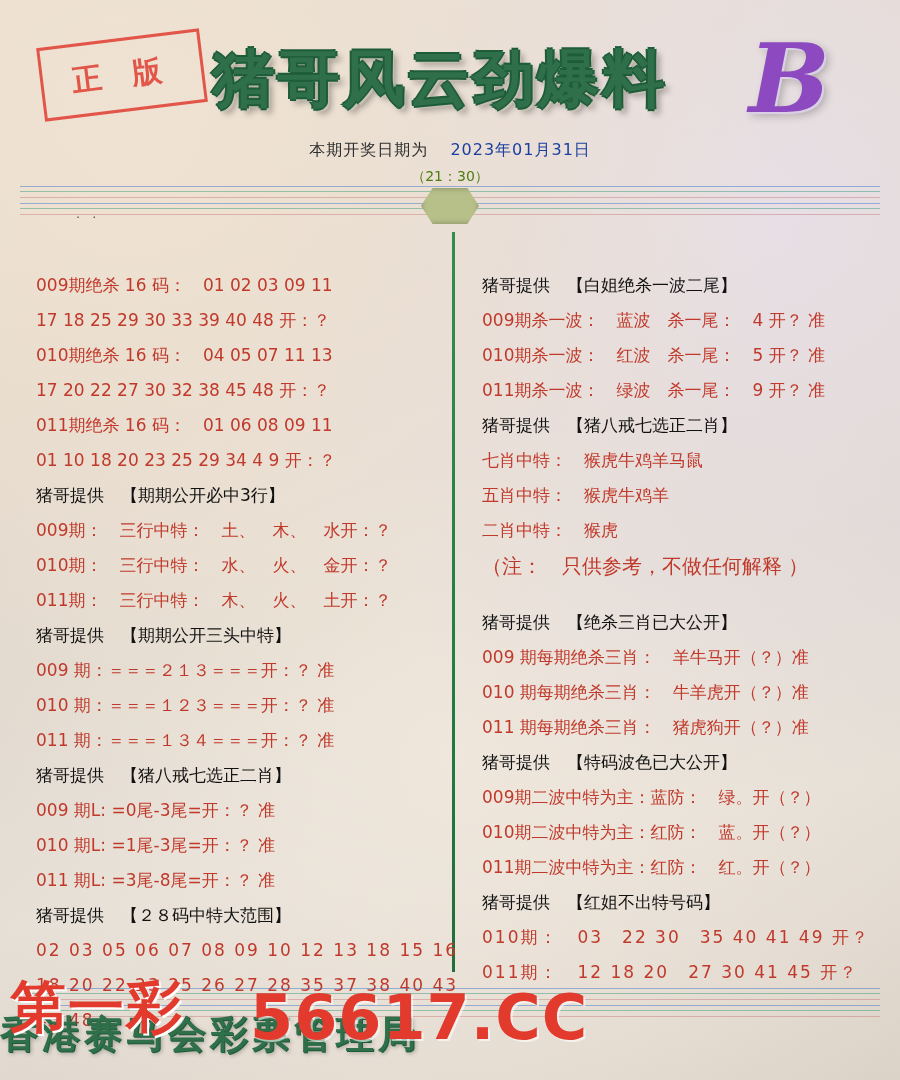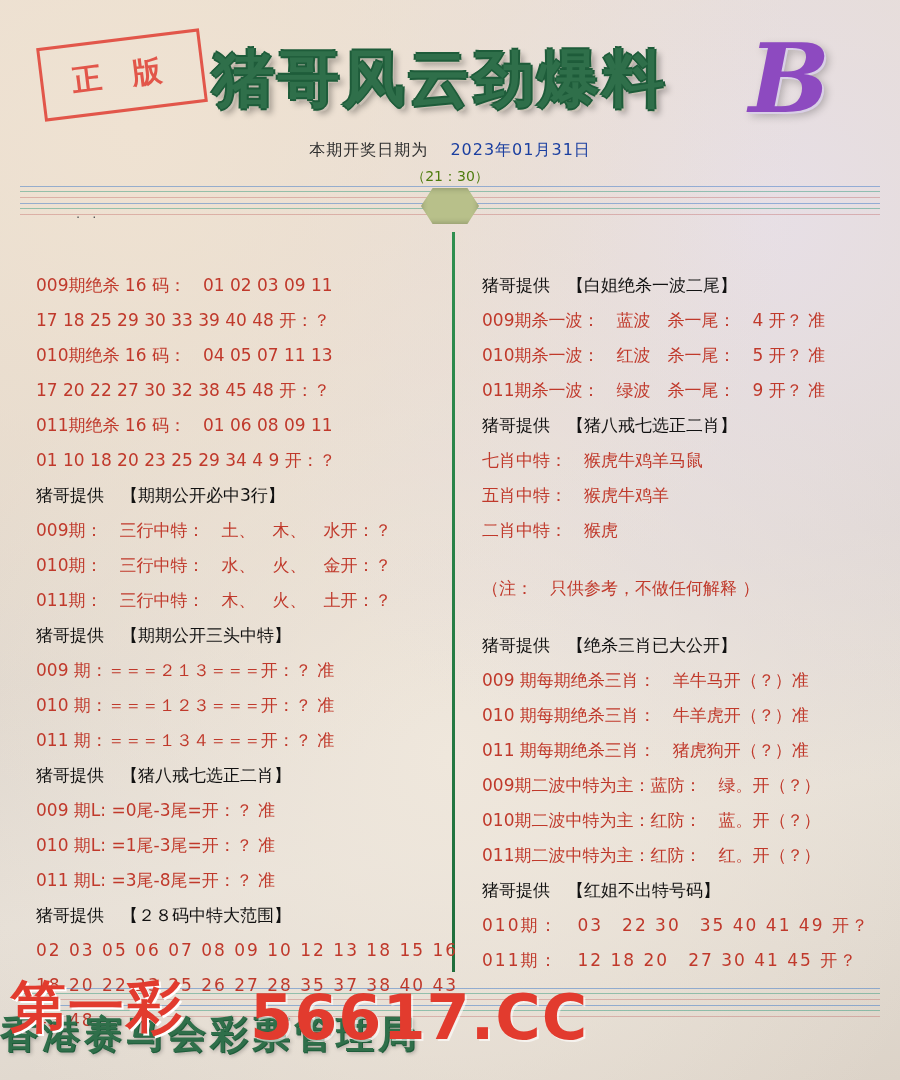--- a/index.html
+++ b/index.html
@@ -74,21 +74,21 @@
 
   
   .col{position:absolute;top:268px;font-size:17px;color:#1f1f1f;line-height:1.0;}
   .colL{left:36px;width:400px;}
   .colR{left:482px;width:400px;}
   .row{height:35px;display:flex;align-items:center;white-space:nowrap;}
   .gap{height:22px;}
   .hd{color:#121212;}
   .num{letter-spacing:2px;}
   .red{color:#c0392b;}
-  .note{font-size:17px;margin-top:23px;}
+  .note{font-size:20px;}
   .sp{display:inline-block;width:10px;}
 
   
   .wave2{
     position:absolute;left:20px;right:20px;bottom:62px;height:30px;
     background:repeating-linear-gradient(
       to bottom,
       rgba(60,120,200,.5) 0 1px, transparent 1px 5px,
       rgba(40,150,120,.45) 5px 6px, transparent 6px 11px,
       rgba(180,70,70,.3) 11px 12px, transparent 12px 17px);
@@ -172,20 +172,21 @@
     <div class="row red">五肖中特：　猴虎牛鸡羊</div>
     <div class="row red">二肖中特：　猴虎</div>
     <div class="row red note">（注：　只供参考，不做任何解释 ）</div>
 
     <div class="gap"></div>
     <div class="row hd">猪哥提供　【绝杀三肖已大公开】</div>
     <div class="row red">009 期每期绝杀三肖：　羊牛马开（？）准</div>
     <div class="row red">010 期每期绝杀三肖：　牛羊虎开（？）准</div>
     <div class="row red">011 期每期绝杀三肖：　猪虎狗开（？）准</div>
 
+    <div class="row hd">猪哥提供　【特码波色已大公开】</div>
     <div class="row red">009期二波中特为主：蓝防：　绿。开（？）</div>
     <div class="row red">010期二波中特为主：红防：　蓝。开（？）</div>
     <div class="row red">011期二波中特为主：红防：　红。开（？）</div>
 
     <div class="row hd">猪哥提供　【红姐不出特号码】</div>
     <div class="row red num">010期：　03　22  30　35  40  41 49 开？</div>
     <div class="row red num">011期：　12  18  20　27  30  41 45 开？</div>
   </div>
 
   <div class="wave2"></div>

